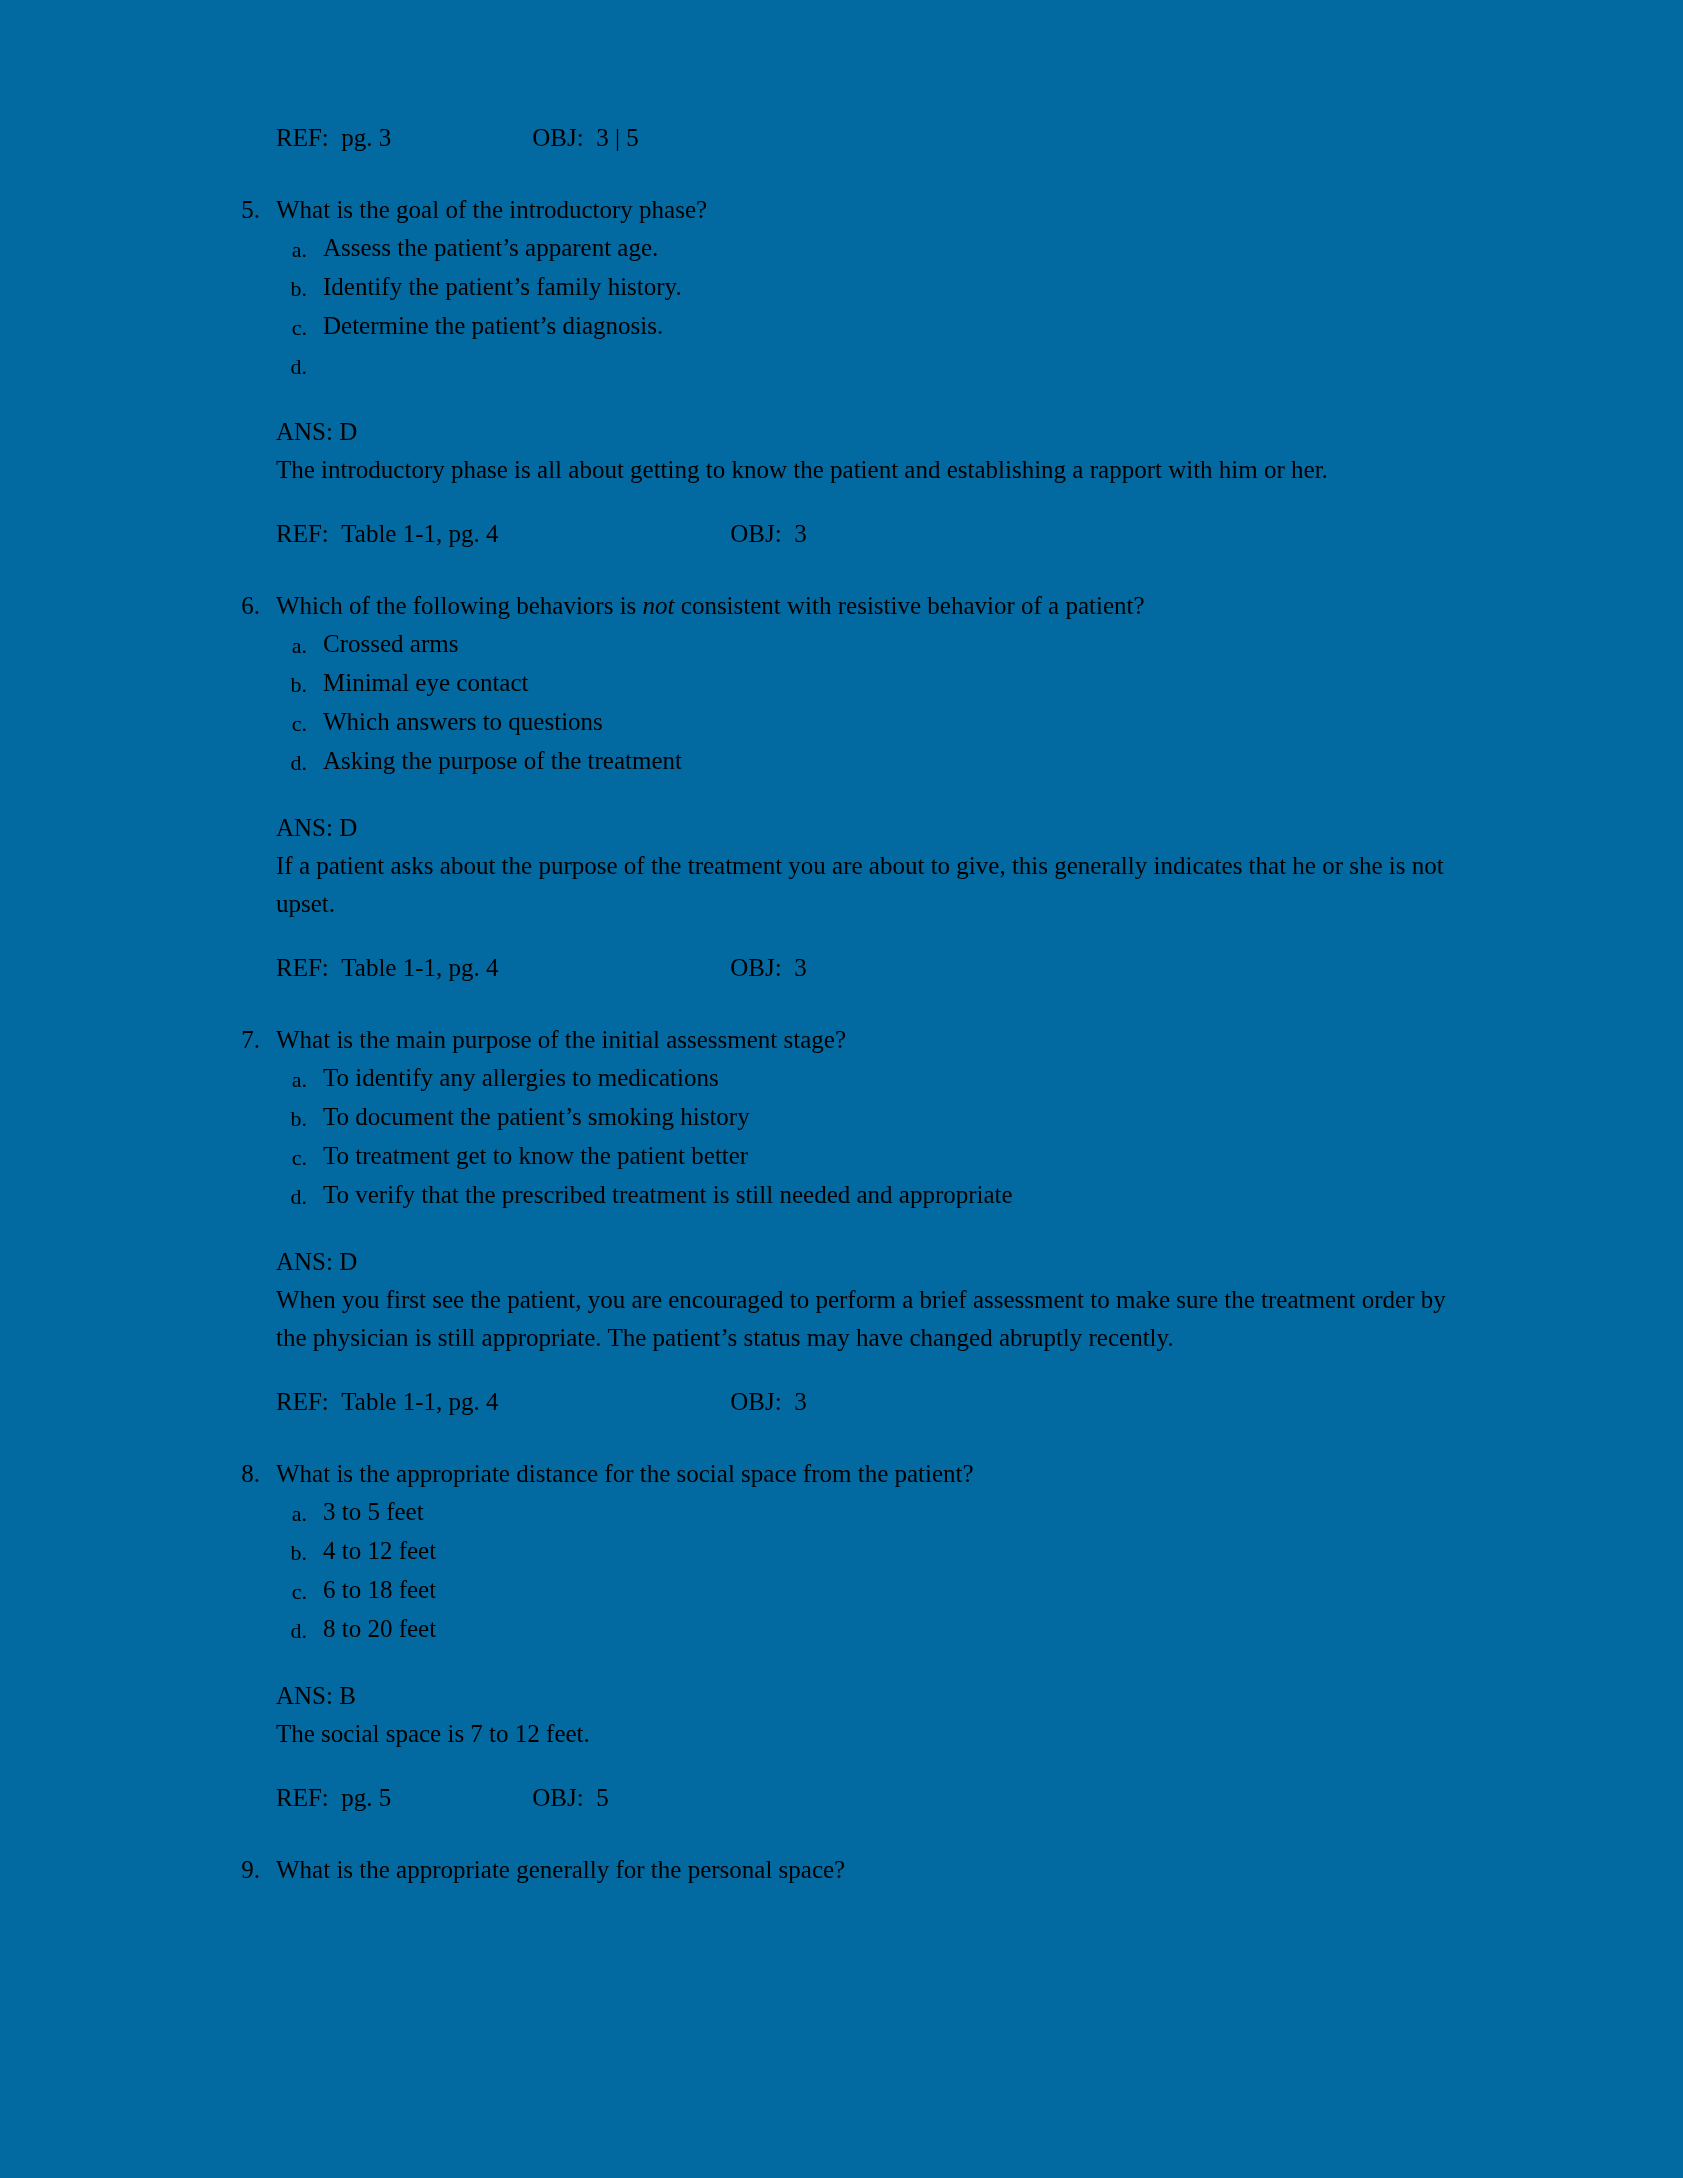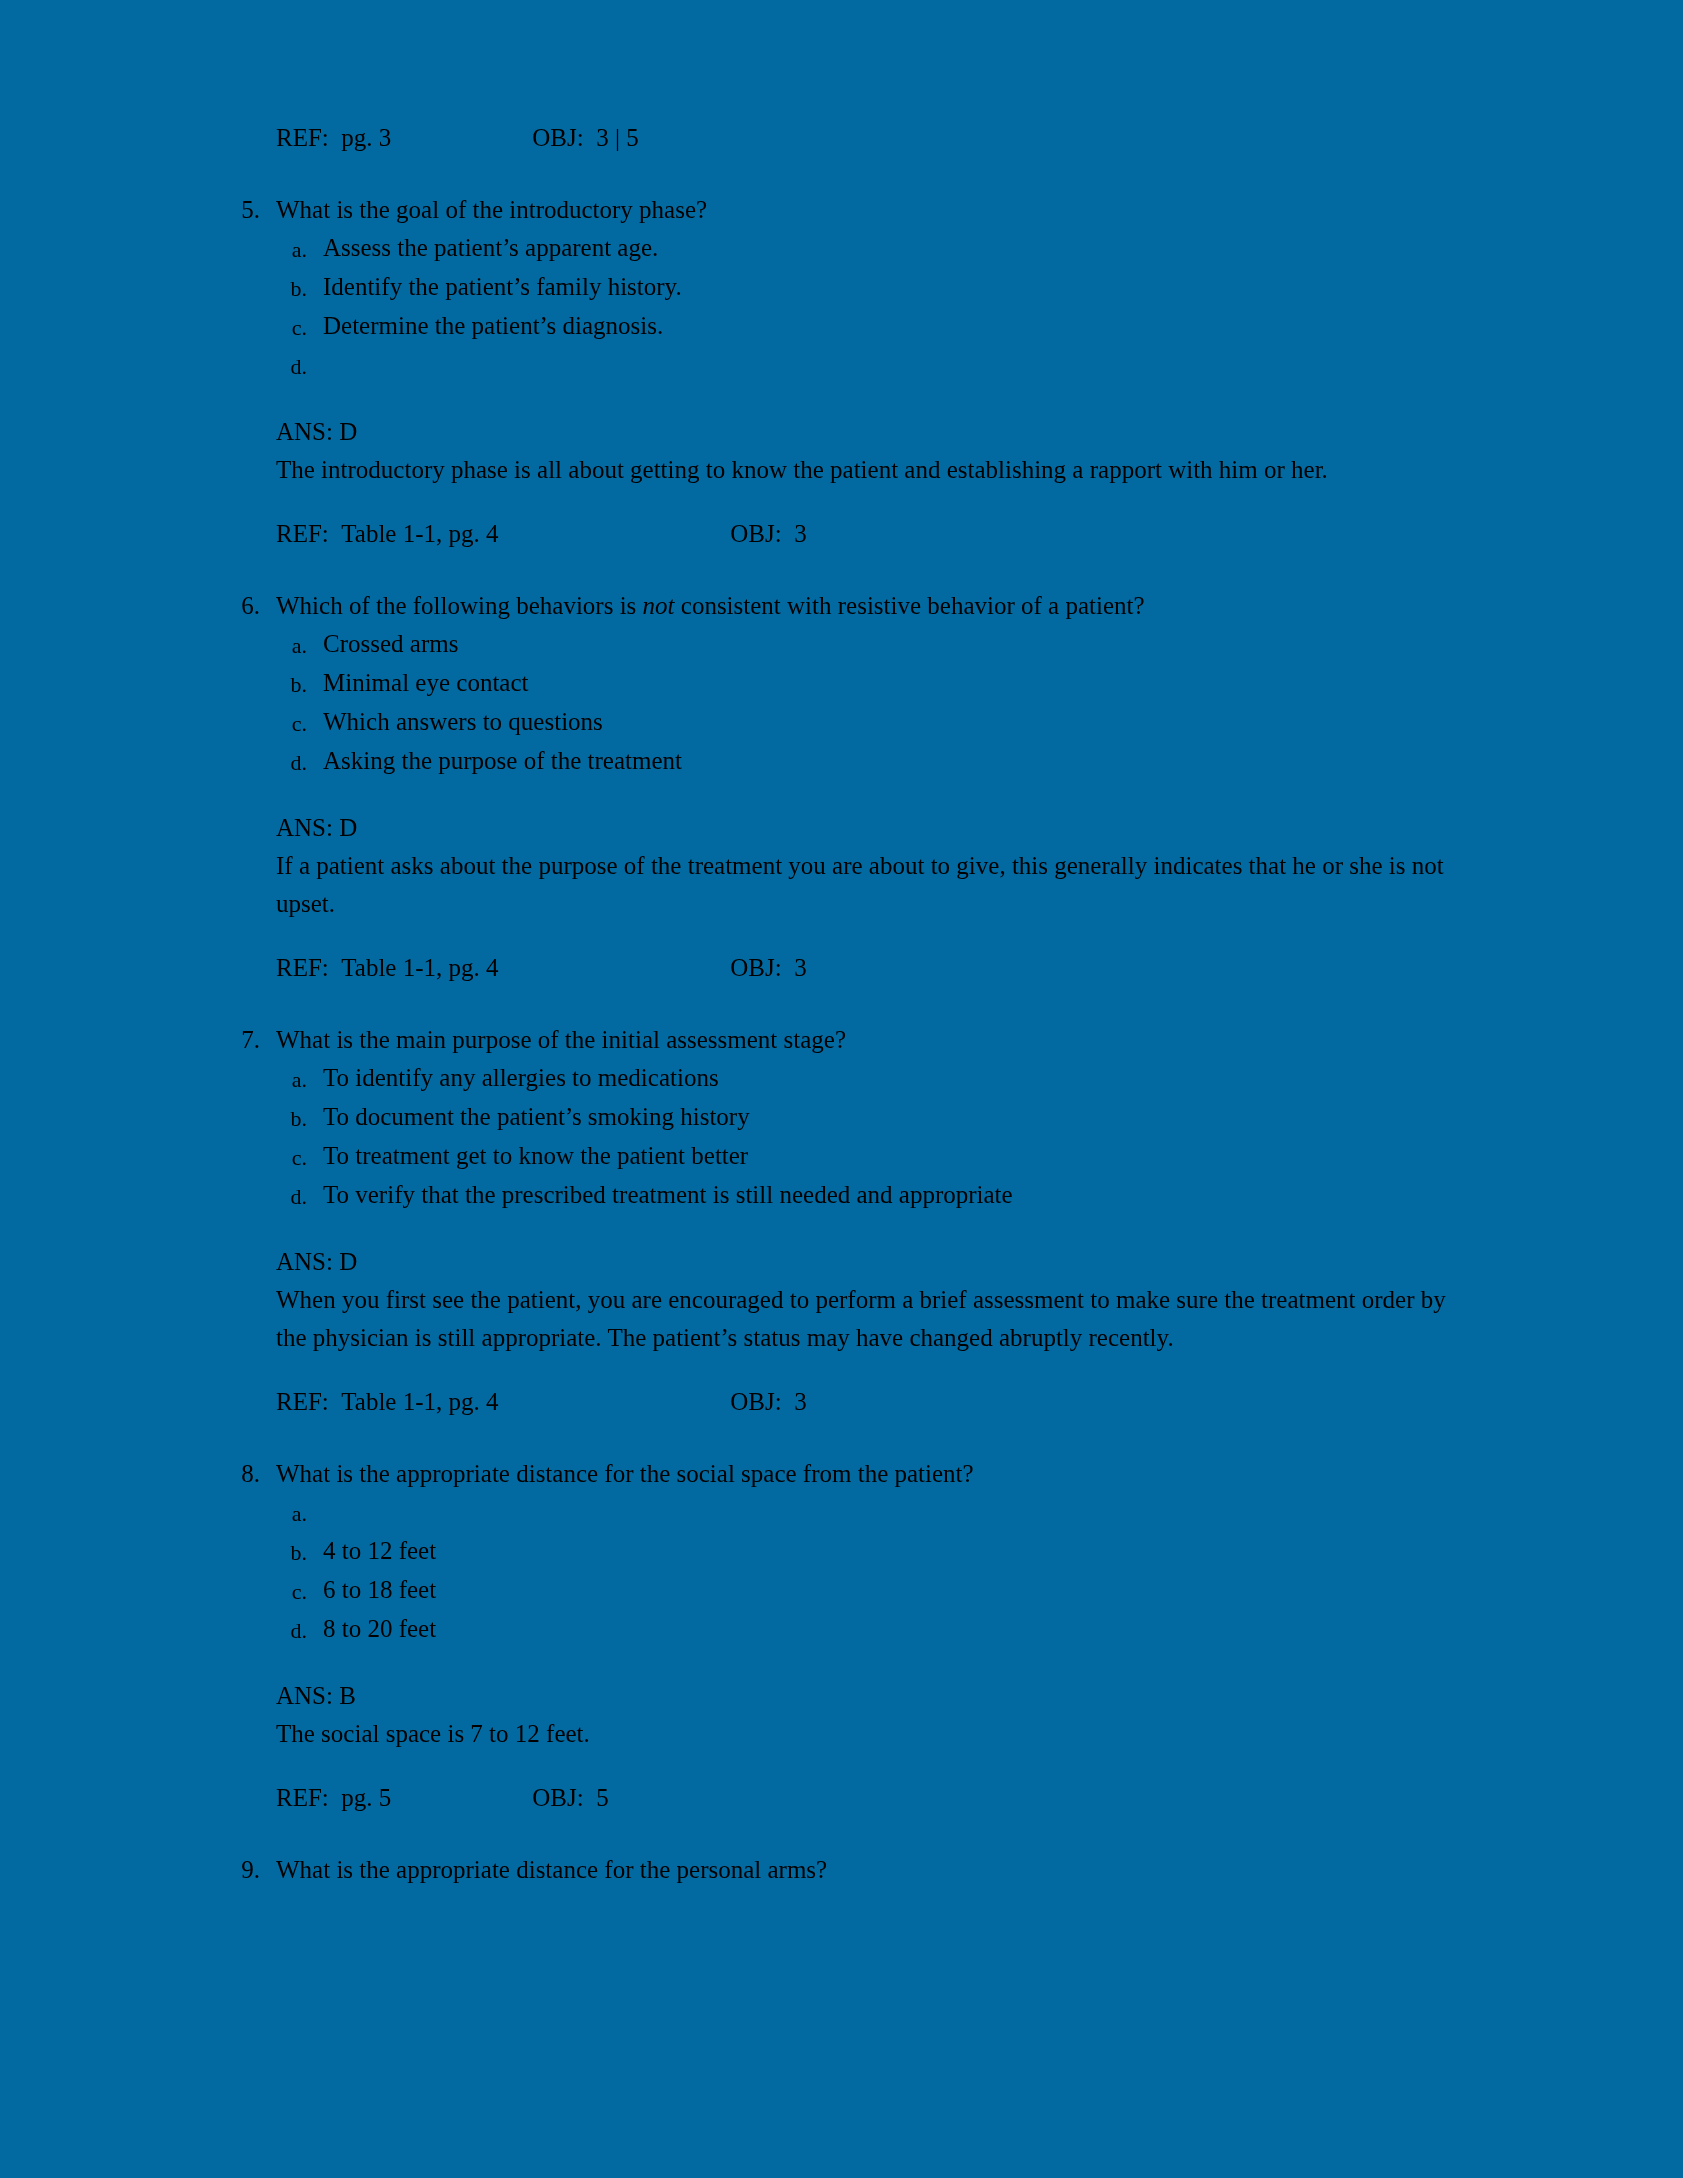--- a/index.html
+++ b/index.html
@@ -211,20 +211,21 @@
     </div>
 
     <div class="question">
       <div class="q-head">
         <span class="q-num">8.</span>
         <span class="q-text"><span>What is the appropriate distance for the social space from the patient?</span><i></i><span></span></span>
       </div>
       <div class="options">
         <div class="option">
           <span class="opt-letter">a.</span>
+          <span class="opt-text">3 to 5 feet</span>
         </div>
         <div class="option">
           <span class="opt-letter">b.</span>
           <span class="opt-text">4 to 12 feet</span>
         </div>
         <div class="option">
           <span class="opt-letter">c.</span>
           <span class="opt-text">6 to 18 feet</span>
         </div>
         <div class="option">
@@ -239,19 +240,19 @@
       <div class="ref-wrap">
         <div class="ref-line narrow">
           <span class="ref-label">REF:</span><span>  </span><span class="ref-value">pg. 5</span><span class="obj-label">OBJ:</span><span>  </span><span class="obj-value">5</span>
         </div>
       </div>
     </div>
 
     <div class="question">
       <div class="q-head">
         <span class="q-num">9.</span>
-        <span class="q-text"><span>What is the appropriate distance for the personal arms?</span><i></i><span></span></span>
+        <span class="q-text"><span>What is the appropriate generally for the personal space?</span><i></i><span></span></span>
       </div>
     </div>
 
   </div>
 </div>
 
 
 </body></html>

